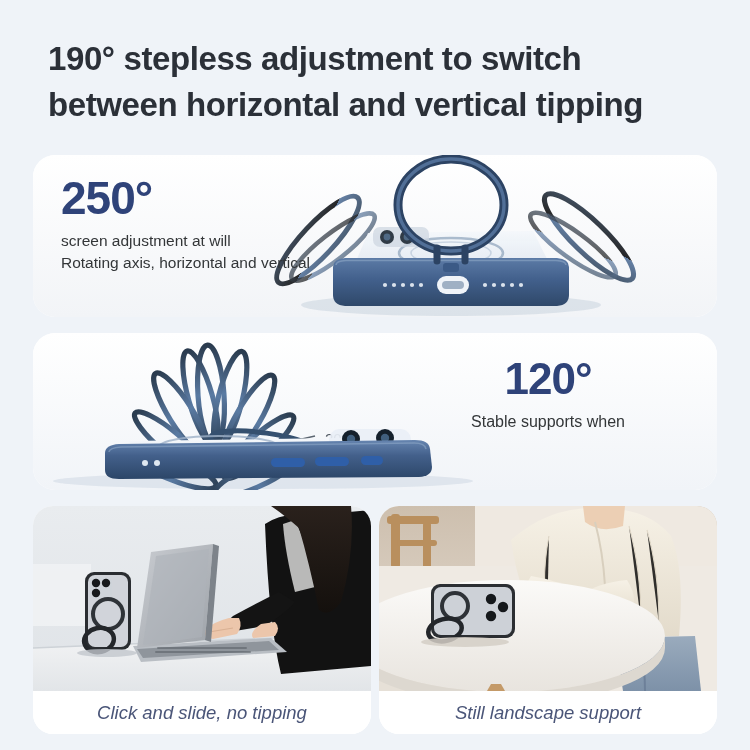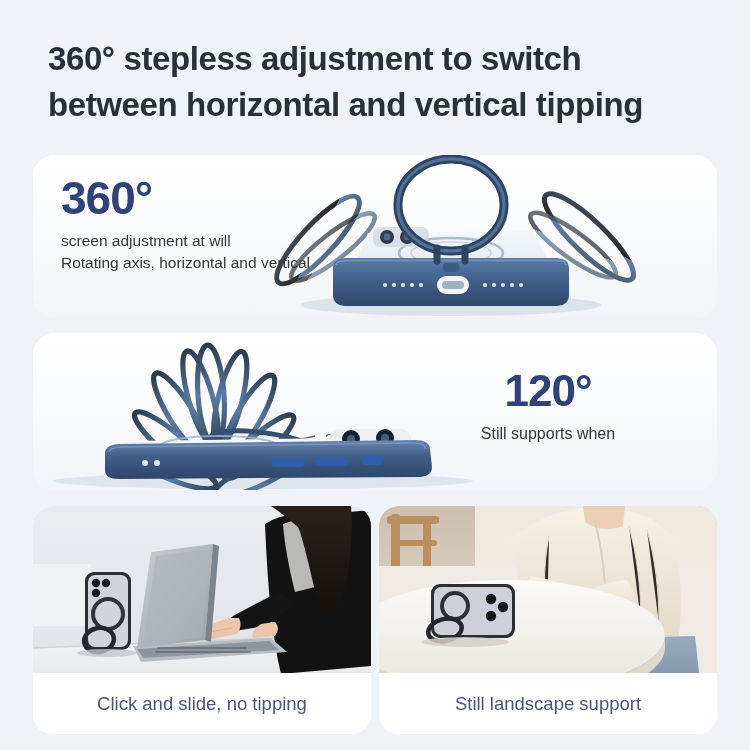--- a/index.html
+++ b/index.html
@@ -63,21 +63,21 @@
     color: #333638;
   }
 
   
   #card-120 {
     left: 33px; top: 333px;
     width: 684px; height: 157px;
   }
   #card-120 .txtblock {
     position: absolute;
-    right: 24px; top: 36px;
+    right: 24px; top: 24px;
     width: 290px;
     text-align: center;
   }
   #card-120 .bignum { font-size: 44px; }
   #card-120 .subtext { font-size: 16px; line-height: 1.5; }
 
   
   .stage { position: absolute; inset: 0; }
   .stage svg { display: block; }
 
@@ -98,34 +98,35 @@
     position: absolute;
     left: 0; top: 0;
     width: 338px;
     height: 185px;
     overflow: hidden;
   }
   .caption {
     position: absolute;
     left: 0; bottom: 0;
     width: 100%;
-    height: 61px;
+    height: 43px;
     display: flex;
     align-items: center;
     justify-content: center;
     font-size: 18.5px;
     color: #4a5578;
     background: #fff;
+    font-style: italic;
   }
 </style>
 </head>
 <body>
 
 <div class="page-title">
-  <span class="ln">360° stepless adjustment to switch</span>
+  <span class="ln">190° stepless adjustment to switch</span>
   <span class="ln">between horizontal and vertical tipping</span>
 </div>
 
 <div class="card" id="card-360">
 
   <div class="stage">
     <svg width="684" height="162" viewBox="0 0 684 162" xmlns="http://www.w3.org/2000/svg">
       <defs>
         <linearGradient id="bgGlow1" x1="0" y1="0" x2="0" y2="1">
           <stop offset="0" stop-color="#ffffff"></stop>
@@ -199,21 +200,21 @@
       <g>
         <ellipse cx="418" cy="50" rx="53" ry="46" fill="none" stroke="#2c4363" stroke-width="9"></ellipse>
         <ellipse cx="418" cy="50" rx="53" ry="46" fill="none" stroke="#5d7ea8" stroke-width="3.4" opacity="0.75"></ellipse>
 
         <path d="M404 93 L404 106 M432 93 L432 106" stroke="#2c4363" stroke-width="7" stroke-linecap="round"></path>
       </g>
     </svg>
   </div>
 
   <div class="txtblock">
-    <div class="bignum">360°</div>
+    <div class="bignum">250°</div>
     <div class="subtext">
       <div>screen adjustment at will</div>
       <div>Rotating axis, horizontal and vertical</div>
     </div>
   </div>
 </div>
 
 <div class="card" id="card-120">
 
   <div class="stage">
@@ -289,21 +290,21 @@
 
       <rect x="238" y="125" width="34" height="9" rx="4.5" fill="#2f5fa8"></rect>
       <rect x="282" y="124" width="34" height="9" rx="4.5" fill="#2f5fa8"></rect>
       <rect x="328" y="123" width="22" height="9" rx="4.5" fill="#2f5fa8"></rect>
     </svg>
   </div>
 
   <div class="txtblock">
     <div class="bignum">120°</div>
     <div class="subtext">
-      <div>Still supports when</div>
+      <div>Stable supports when</div>
     </div>
   </div>
 </div>
 
 <div class="photo-card" id="photo-left">
   <div class="photo-img">
     <svg width="338" height="185" viewBox="0 0 338 185" xmlns="http://www.w3.org/2000/svg">
       <defs>
         <linearGradient id="wallL" x1="0" y1="0" x2="0" y2="1">
           <stop offset="0" stop-color="#e9ecef"></stop>

